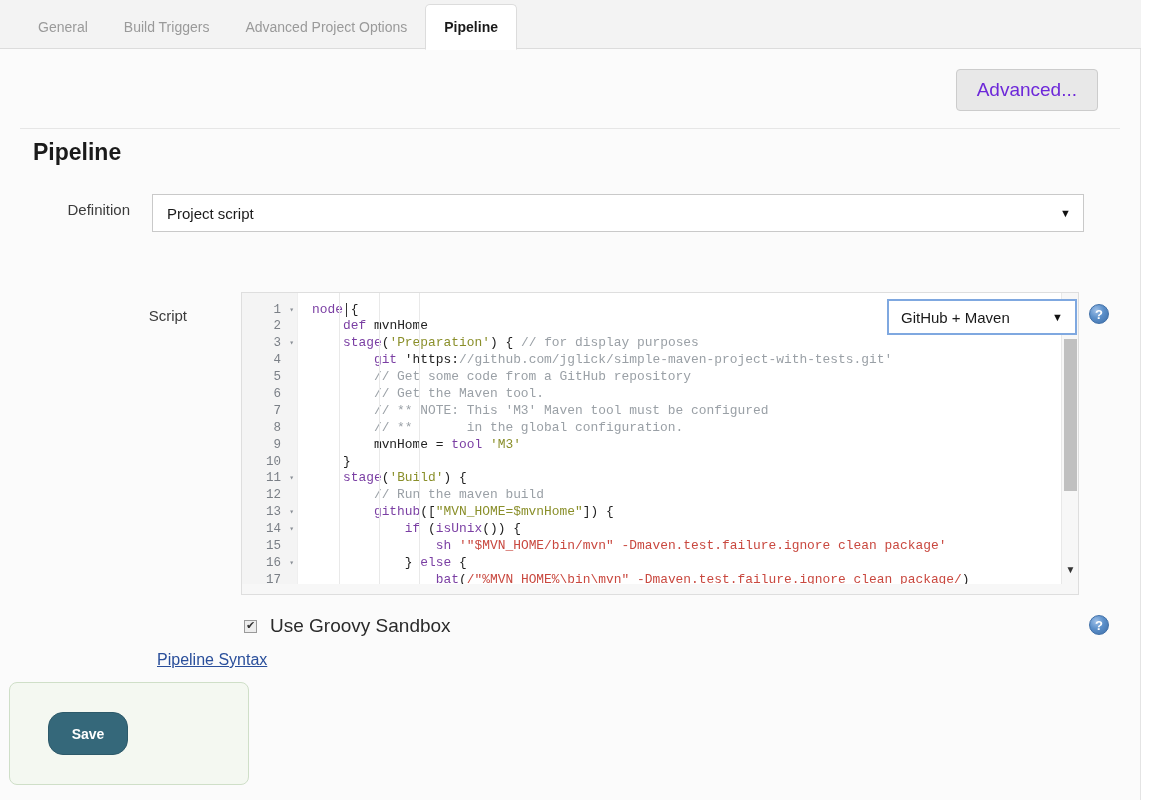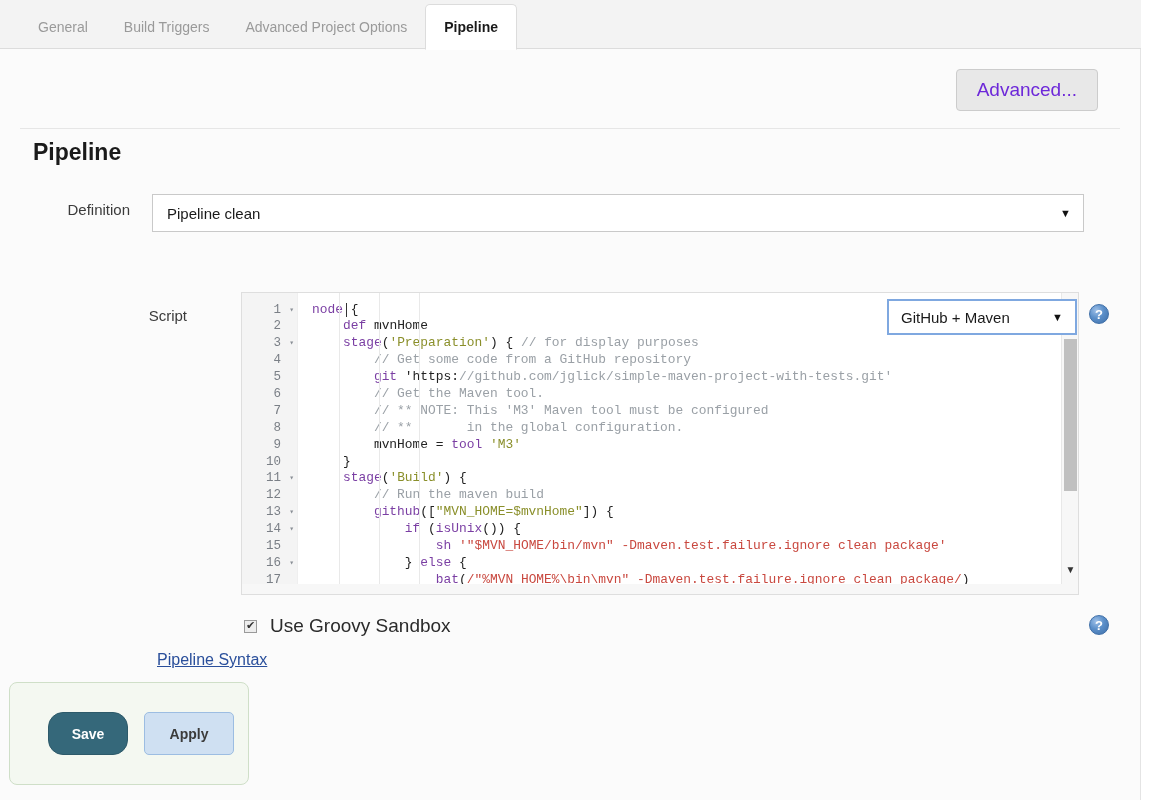--- a/index.html
+++ b/index.html
@@ -289,21 +289,21 @@
   <div id="advanced-row">
     <button id="advanced-btn">Advanced...</button>
   </div>
 
   <div id="divider"></div>
 
   <div id="section-title">Pipeline</div>
 
   <div id="def-label">Definition</div>
   <div id="def-select">
-    <span>Pipeline clean</span>
+    <span>Project script</span>
     <span class="arrow">▼</span>
   </div>
 
   <div id="script-label">Script</div>
 
   <div id="editor-wrap">
     <div id="gutter">
       <div id="glines">
           <div class="gline">1<span class="fold">▾</span></div>
           <div class="gline">2</div>
@@ -325,22 +325,22 @@
         </div>
     </div>
     <div id="codearea">
       <div class="guide" style="left:40px;"></div>
       <div class="guide" style="left:80px;"></div>
       <div class="guide" style="left:120px;"></div>
       <div id="clines">
           <div class="cline"><span class="kw">node</span> {</div>
           <div class="cline">    <span class="kw">def</span> <span class="plain">mvnHome</span></div>
           <div class="cline">    <span class="kw">stage</span>(<span class="str">'Preparation'</span>) { <span class="cmt">// for display purposes</span></div>
+          <div class="cline">        <span class="kw">git</span> '<span class="plain">https</span>:<span class="cmt">//github.com/jglick/simple-maven-project-with-tests.git'</span></div>
           <div class="cline">        <span class="cmt">// Get some code from a GitHub repository</span></div>
-          <div class="cline">        <span class="kw">git</span> '<span class="plain">https</span>:<span class="cmt">//github.com/jglick/simple-maven-project-with-tests.git'</span></div>
           <div class="cline">        <span class="cmt">// Get the Maven tool.</span></div>
           <div class="cline">        <span class="cmt">// ** NOTE: This 'M3' Maven tool must be configured</span></div>
           <div class="cline">        <span class="cmt">// **       in the global configuration.</span></div>
           <div class="cline">        <span class="plain">mvnHome</span> = <span class="kw">tool</span> <span class="str">'M3'</span></div>
           <div class="cline">    }</div>
           <div class="cline">    <span class="kw">stage</span>(<span class="str">'Build'</span>) {</div>
           <div class="cline">        <span class="cmt">// Run the maven build</span></div>
           <div class="cline">        <span class="kw">github</span>([<span class="str">"MVN_HOME=$mvnHome"</span>]) {</div>
           <div class="cline">            <span class="kw">if</span> (<span class="kw">isUnix</span>()) {</div>
           <div class="cline">                <span class="kw">sh</span> <span class="red">'"$MVN_HOME/bin/mvn" -Dmaven.test.failure.ignore clean package'</span></div>
@@ -368,14 +368,13 @@
     <div id="sandbox-label">Use Groovy Sandbox</div>
   </div>
   <div class="help-icon" id="help-sandbox"></div>
 
   <div id="syntax-link">Pipeline Syntax</div>
 
 </div>
 
 <div id="footer">
   <button id="save-btn">Save</button>
-  <button id="apply-btn">Apply</button>
 </div>
 
 </body></html>

